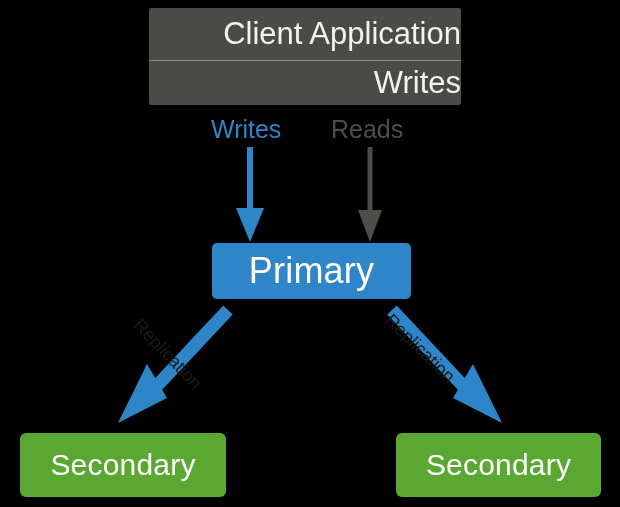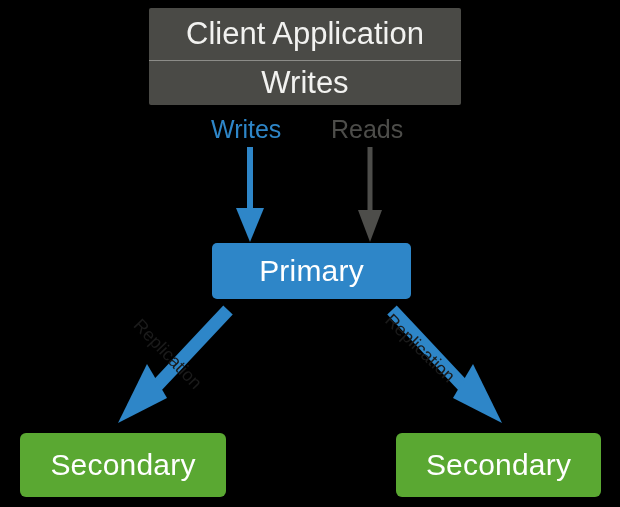--- a/index.html
+++ b/index.html
@@ -44,21 +44,21 @@
     height: 97px;
     background: #4a4a46;
     border-radius: 2px;
     overflow: hidden;
   }
   .client-row {
     box-sizing: border-box;
     width: 100%;
     display: flex;
     align-items: center;
-    justify-content: center;
+    justify-content: flex-end;
     color: #f2f2f0;
     font-size: 31px;
     font-weight: 400;
   }
   #client-app-row {
     height: 52px;
   }
   #stack-divider {
     height: 1px;
     background: #8c8c88;
@@ -67,21 +67,21 @@
   #driver-row {
     height: 44px;
   }
   #primary-box {
     left: 212px;
     top: 243px;
     width: 199px;
     height: 56px;
     background: #2e86c8;
     border-radius: 5px;
-    font-size: 30px;
+    font-size: 36px;
   }
   #secondary-left-box {
     left: 20px;
     top: 433px;
     width: 206px;
     height: 64px;
     background: #5aa832;
     border-radius: 6px;
     font-size: 30px;
   }

